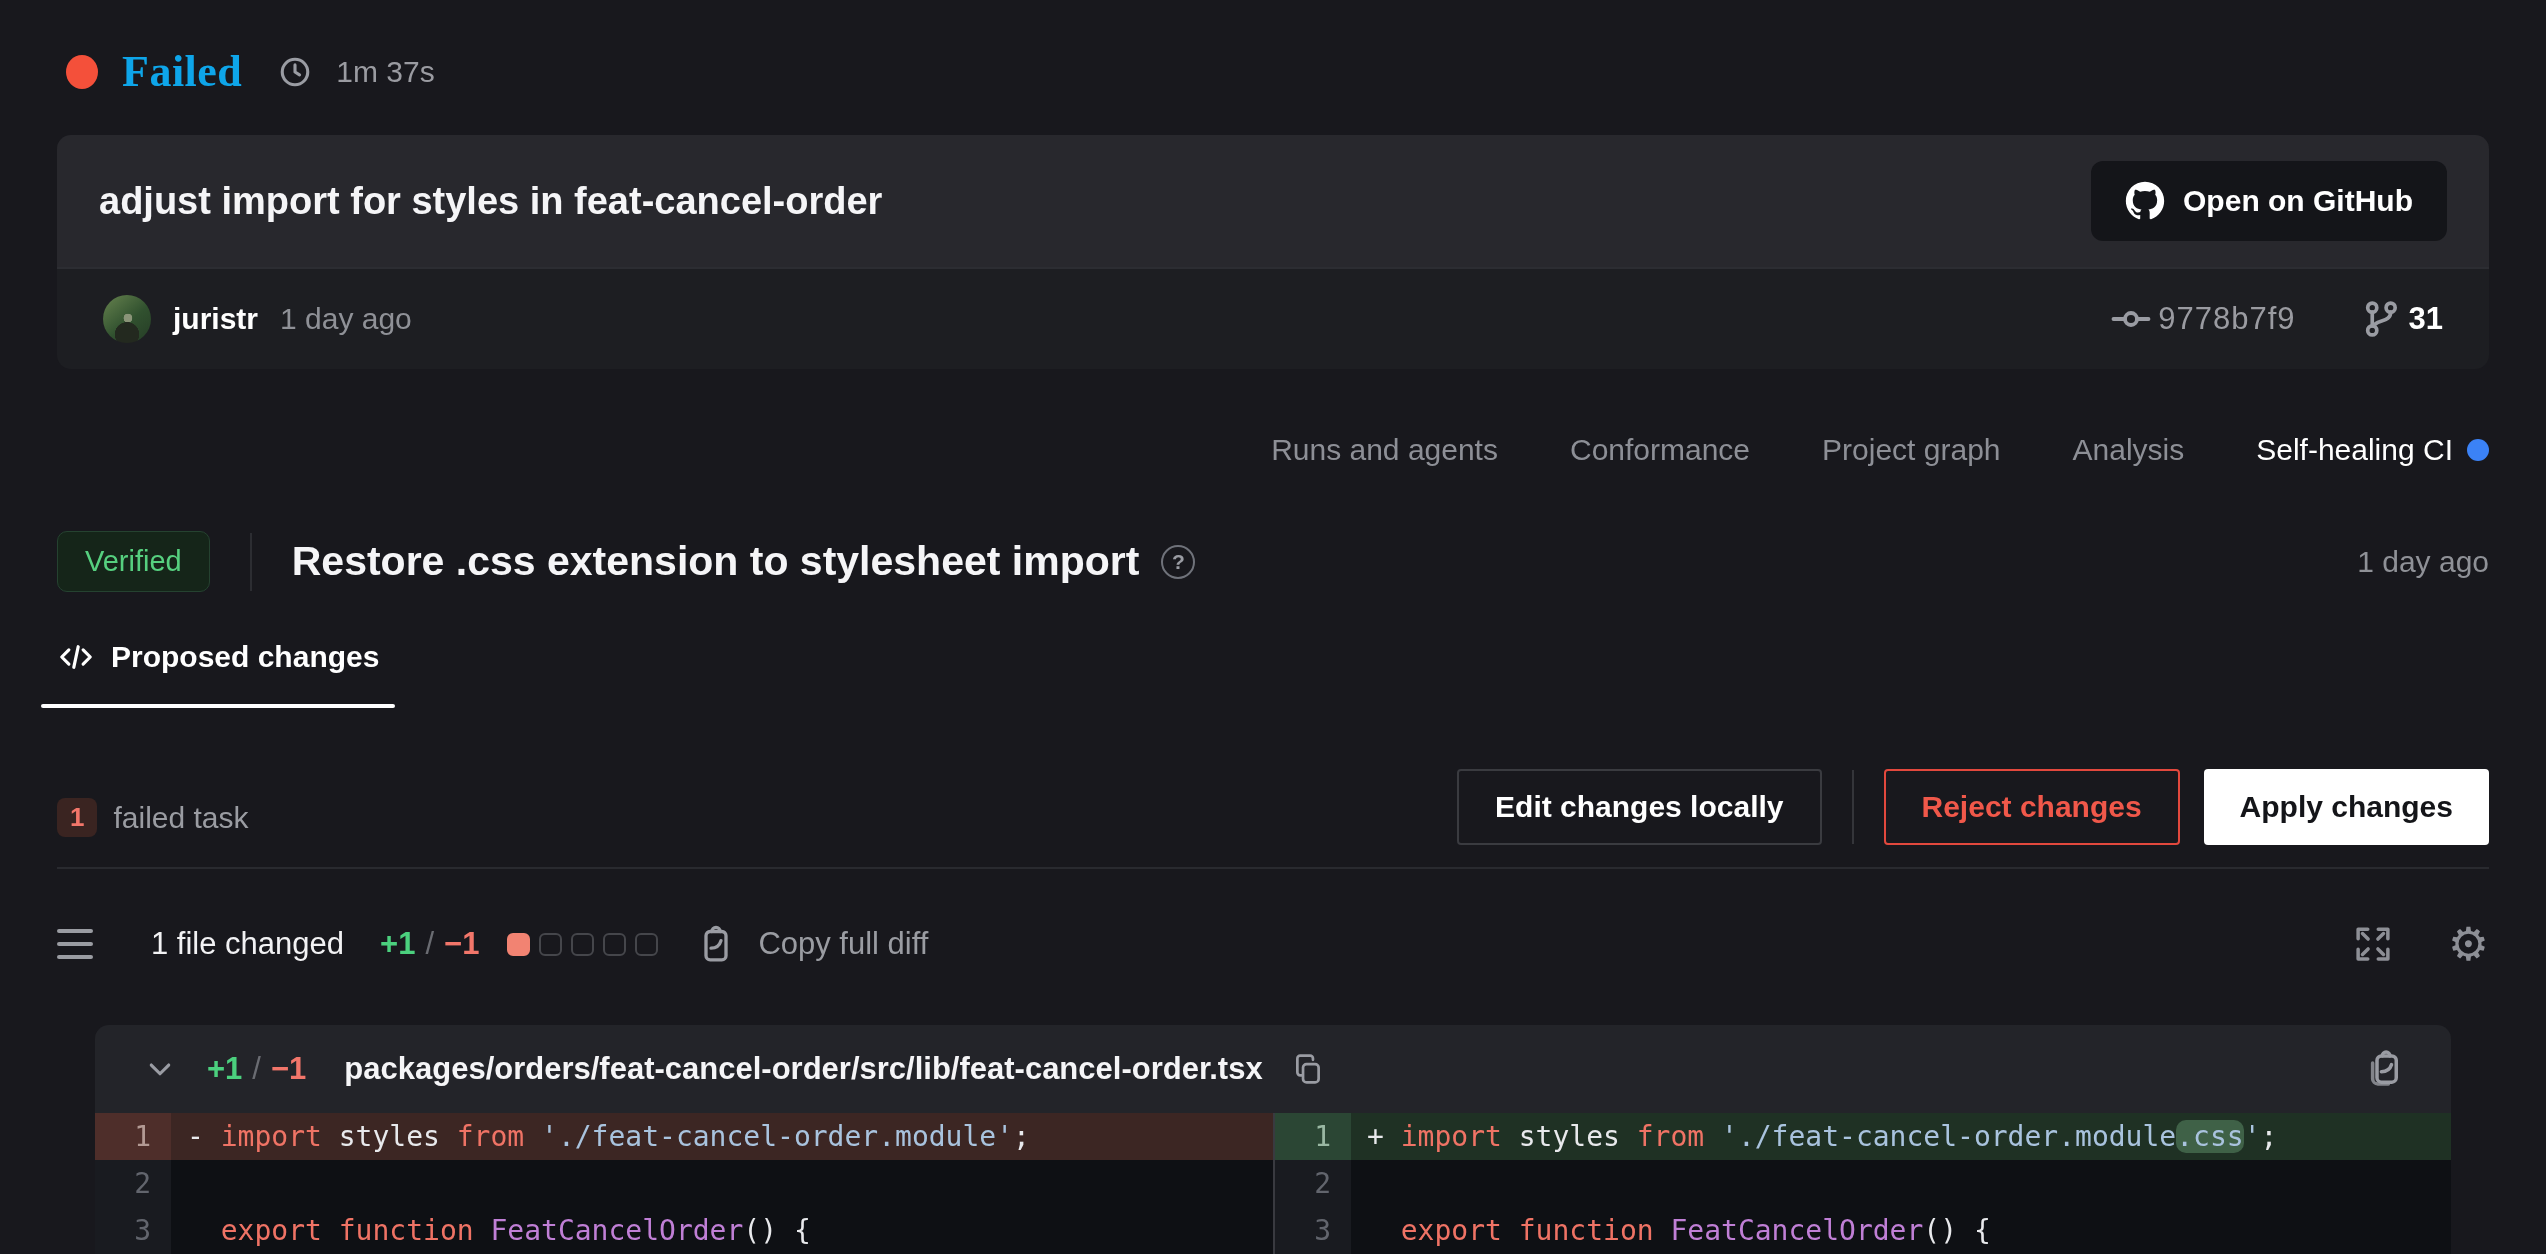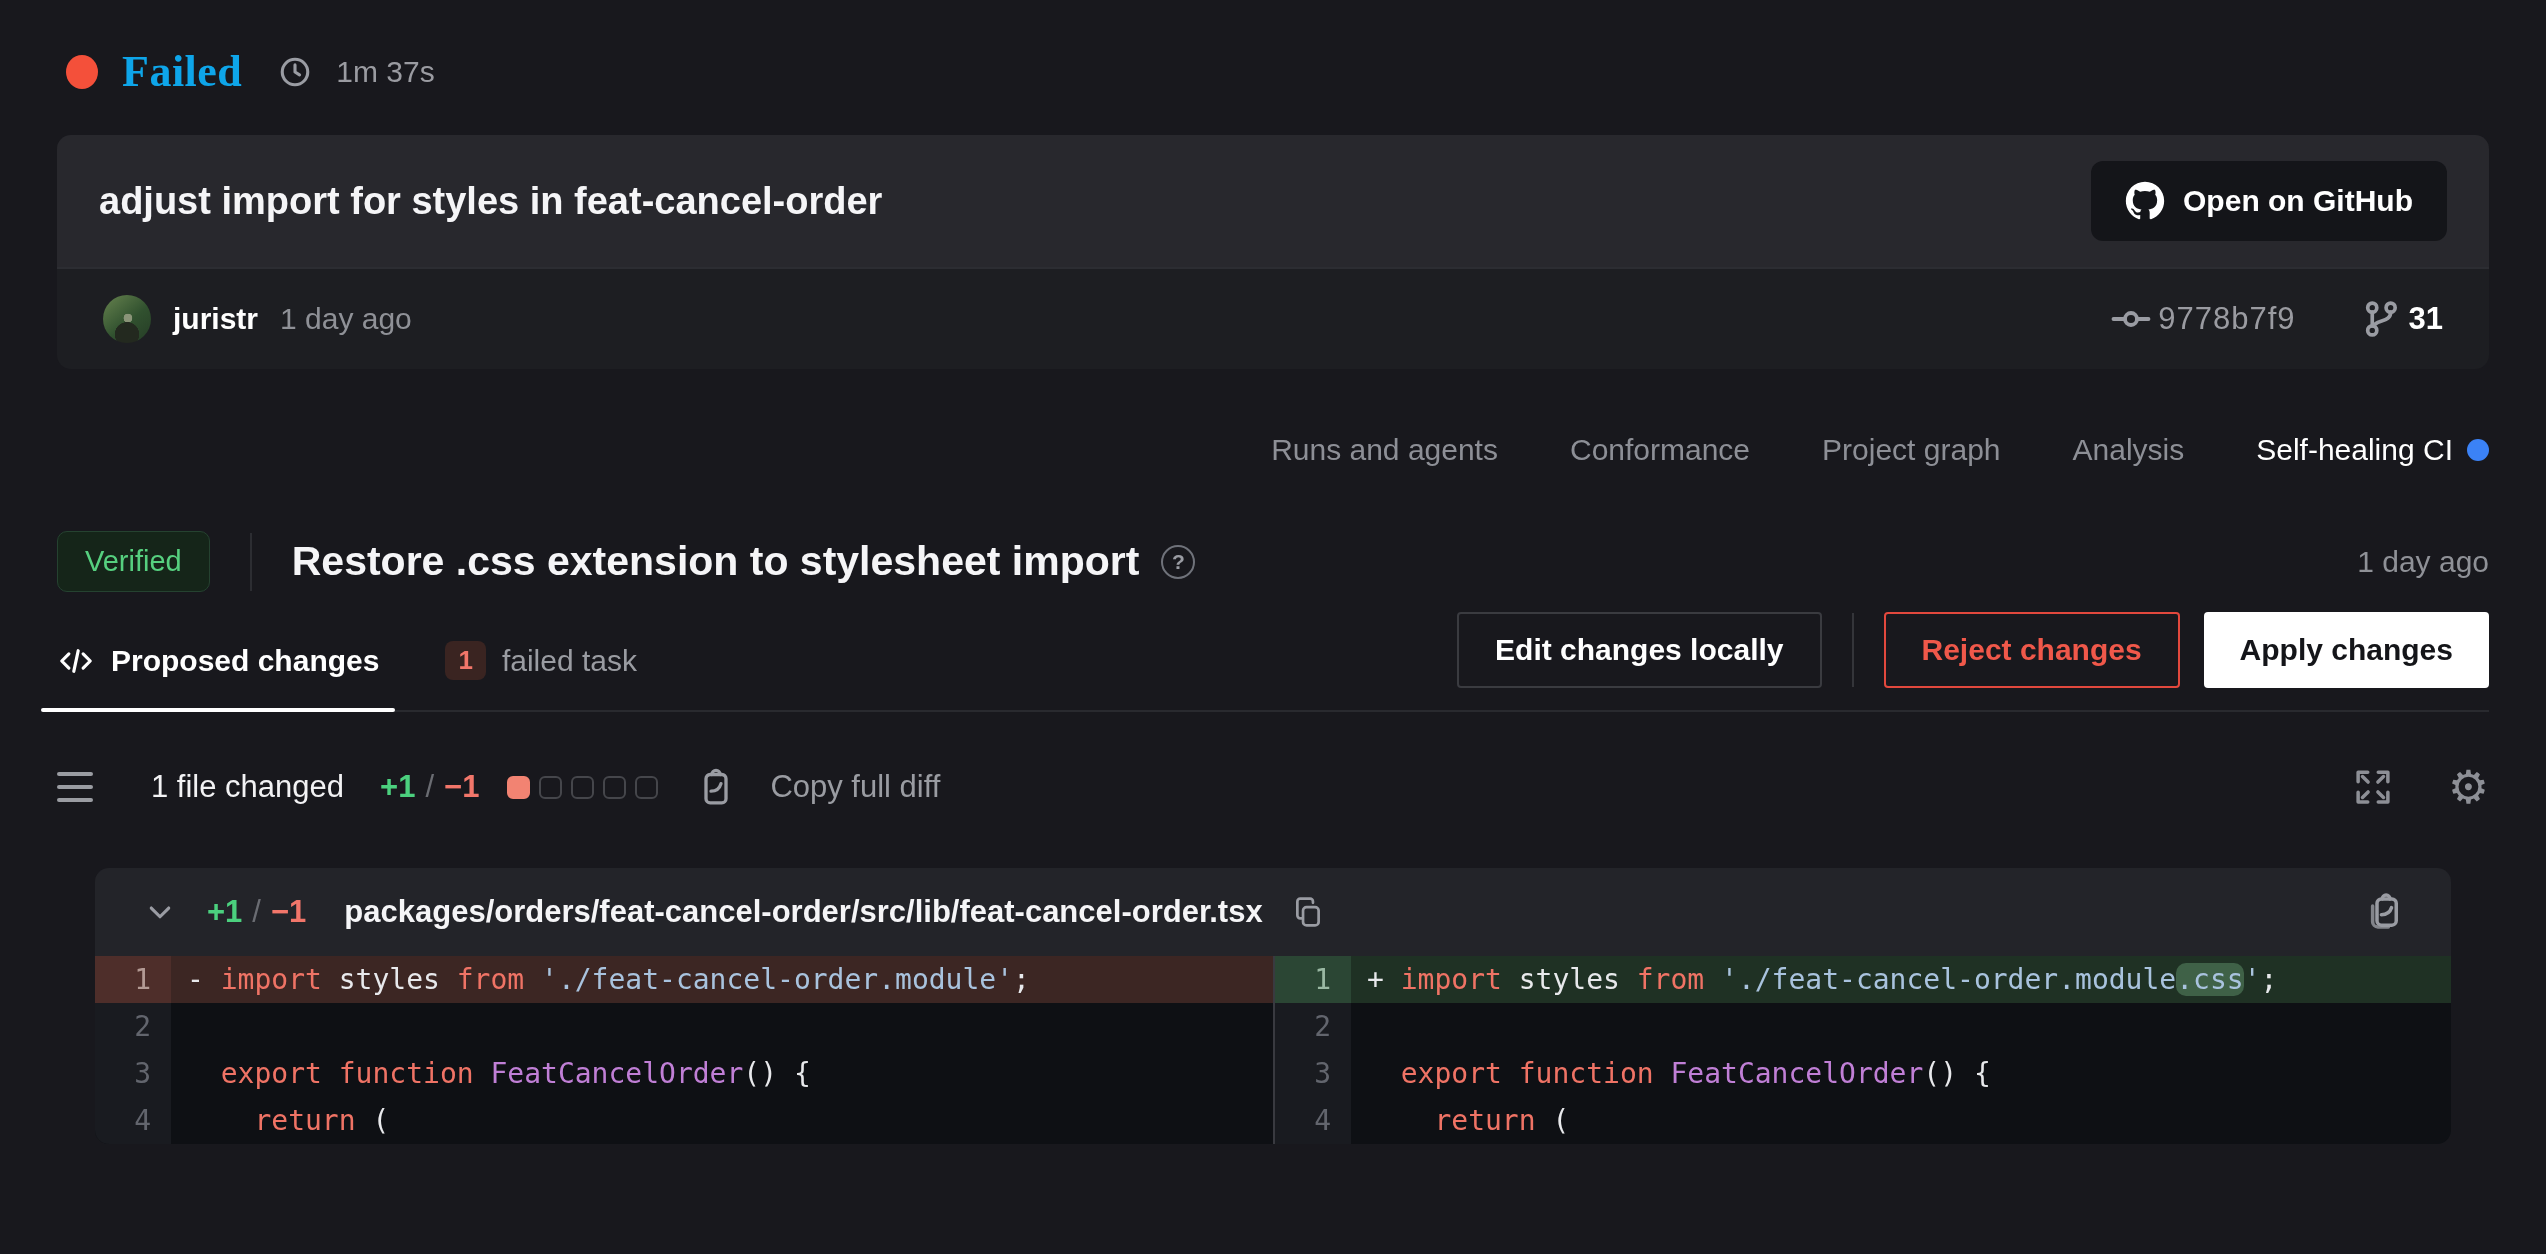--- a/index.html
+++ b/index.html
@@ -48,21 +48,21 @@
   .fix-header { margin:64px 57px 0; display:flex; align-items:center; }
   .verified-badge { font-size:29px; color:#56d07f; background:#152519; border:1px solid #254230;
     padding:13px 27px; border-radius:10px; }
   .vdivider { width:2px; height:58px; background:#2c2d32; margin:0 40px; }
   .fix-title { font-size:41px; font-weight:700; color:#f5f5f7; }
   .help-circle { width:34px; height:34px; border:2.5px solid #6f727a; border-radius:50%; color:#9a9ca3;
     font-size:21px; font-weight:700; display:flex; align-items:center; justify-content:center; margin-left:22px; }
 
   
   .tabs-row { margin:20px 57px 0; display:flex; justify-content:space-between; align-items:flex-end; border-bottom:2px solid #292a2f; }
-  .tabs { display:flex; gap:66px; }
+  .tabs { display:flex; gap:66px;flex-direction:column; }
   .tab { display:flex; align-items:center; gap:16px; font-size:30px; color:#9a9ca2; padding:26px 0 30px; position:relative; cursor:pointer; }
   .tab.active { color:#fff; font-weight:600; }
   .tab.active::after { content:""; position:absolute; left:-16px; right:-16px; bottom:-2px; height:4px; background:#fff; border-radius:3px; }
   .count-badge { background:#3a2421; color:#f2766a; font-size:26px; font-weight:600; padding:4px 13px; border-radius:8px; }
   .actions { display:flex; align-items:center; padding-bottom:22px; }
   .btn { font-family:inherit; font-size:30px; font-weight:600; height:76px; border-radius:4px; padding:0 36px; cursor:pointer; }
   .btn-edit { background:transparent; border:2px solid #3a3b40; color:#fff; }
   .actions-vdiv { width:2px; height:74px; background:#34353a; margin:0 30px; }
   .btn-reject { background:transparent; border:2px solid #e2483d; color:#f0584a; margin-right:24px; }
   .btn-apply { background:#fff; border:none; color:#141519; }
@@ -71,21 +71,21 @@
   .files-toolbar { margin:52px 57px 0; display:flex; align-items:center; }
   .hamburger { display:flex; flex-direction:column; gap:9px; margin-right:58px; cursor:pointer; }
   .hamburger span { width:36px; height:4px; background:#9a9ca2; border-radius:2px; }
   .files-changed { font-size:31px; color:#f2f2f4; margin-right:36px; }
   .add-count { font-size:31px; font-weight:600; color:#4bd07e; }
   .slash-sep { font-size:31px; color:#6a6c72; margin:0 10px; }
   .del-count { font-size:31px; font-weight:600; color:#f2766a; }
   .squares { display:flex; gap:9px; margin-left:28px; }
   .square { width:23px; height:23px; border-radius:6px; border:2px solid #45464b; }
   .square.filled { background:#f28372; border-color:#f28372; }
-  .copy-diff { display:flex; align-items:center; gap:34px; margin-left:38px; cursor:pointer; }
+  .copy-diff { display:flex; align-items:center; gap:22px; margin-left:38px; cursor:pointer; }
   .copy-diff span { font-size:31px; color:#9a9ca2; }
   .toolbar-icons { display:flex; align-items:center; gap:54px; }
   .gear-glyph { font-size:46px; color:#8d8f96; line-height:1; cursor:pointer; font-family:"DejaVu Sans", sans-serif; }
 
   
   .diff-panel { margin:58px 95px 0; border-radius:14px; overflow:hidden; }
   .diff-header { background:#232429; height:88px; display:flex; align-items:center; padding:0 46px; gap:28px; }
   .diff-counts { display:flex; align-items:center; font-size:29px; }
   .file-path { font-size:31px; font-weight:700; color:#f5f5f7; margin-left:10px; }
   .diff-body { display:flex; background:#0e1014; }

